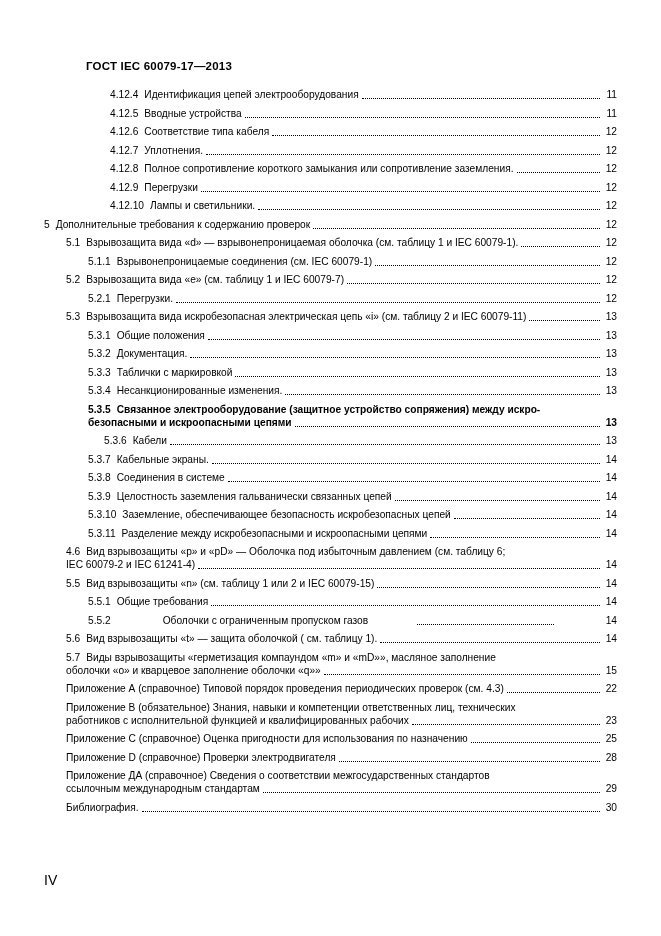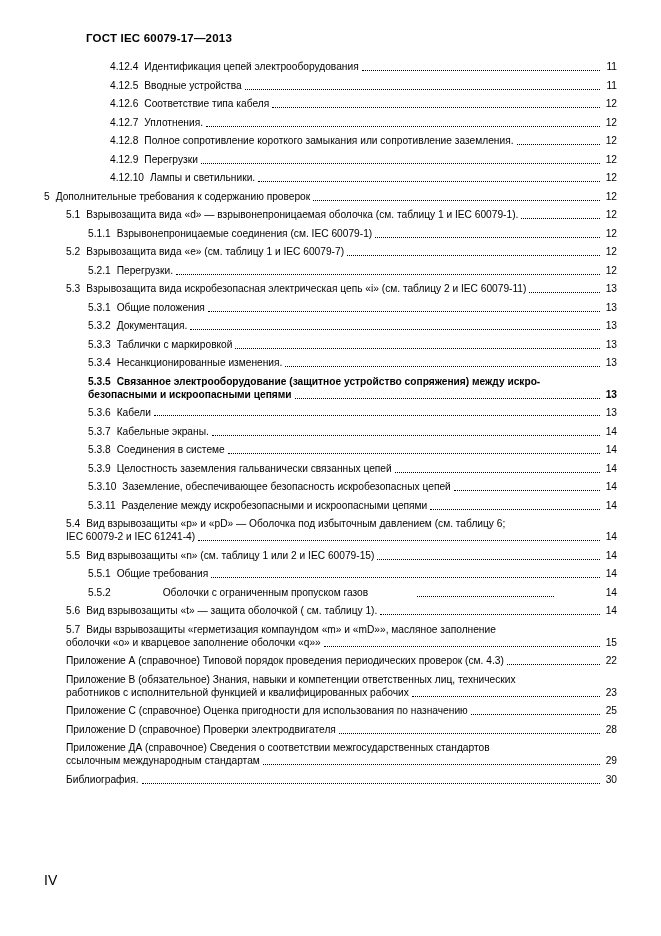--- a/index.html
+++ b/index.html
@@ -13,21 +13,21 @@
     font-family: "Liberation Sans", sans-serif;
     color: #000000;
     position: relative;
     overflow: hidden;
   }
   .page {
     position: relative;
     width: 661px;
     height: 936px;
     box-sizing: border-box;
-    padding: 32px 44px 0 44px;
+    padding: 60px 44px 0 44px;
   }
   .doc-header {
     font-size: 11.5px;
     font-weight: bold;
     letter-spacing: 0.2px;
     margin: 0 0 16px 42px;
   }
   .toc {
     margin: 0;
     padding: 0;
@@ -190,21 +190,21 @@
         <span class="toc-page">13</span>
       </div>
       <div class="toc-row multiline" style="margin-left: 44px; font-weight: bold;">
         <div style="white-space: normal;"><span class="toc-num">5.3.5</span><span class="toc-title">Связанное электрооборудование (защитное устройство сопряжения) между искро-</span></div>
         <div class="wrap-line">
           <span class="toc-title">безопасными и искроопасными цепями</span>
           <span class="dots"></span>
           <span class="toc-page">13</span>
         </div>
       </div>
-      <div class="toc-row" style="margin-left: 44px; align-items: center;">
+      <div class="toc-row" style="margin-left: 60px;">
         <span class="toc-num">5.3.6</span>
         <span class="toc-title">Кабели</span>
         <span class="dots"></span>
         <span class="toc-page">13</span>
       </div>
       <div class="toc-row" style="margin-left: 44px;">
         <span class="toc-num">5.3.7</span>
         <span class="toc-title">Кабельные экраны.</span>
         <span class="dots"></span>
         <span class="toc-page">14</span>
@@ -227,21 +227,21 @@
         <span class="dots"></span>
         <span class="toc-page">14</span>
       </div>
       <div class="toc-row" style="margin-left: 44px;">
         <span class="toc-num">5.3.11</span>
         <span class="toc-title">Разделение между искробезопасными и искроопасными цепями</span>
         <span class="dots"></span>
         <span class="toc-page">14</span>
       </div>
       <div class="toc-row multiline" style="margin-left: 22px;">
-        <div style="white-space: normal;"><span class="toc-num">5.4</span><span class="toc-title">Вид взрывозащиты «р» и «рD» — Оболочка под избыточным давлением (см. таблицу 6;</span></div>
+        <div style="white-space: normal;"><span class="toc-num">4.6</span><span class="toc-title">Вид взрывозащиты «р» и «рD» — Оболочка под избыточным давлением (см. таблицу 6;</span></div>
         <div class="wrap-line">
           <span class="toc-title">IEC 60079-2 и IEC 61241-4)</span>
           <span class="dots"></span>
           <span class="toc-page">14</span>
         </div>
       </div>
       <div class="toc-row" style="margin-left: 22px;">
         <span class="toc-num">5.5</span>
         <span class="toc-title">Вид взрывозащиты «n» (см. таблицу 1 или 2 и IEC 60079-15)</span>
         <span class="dots"></span>

